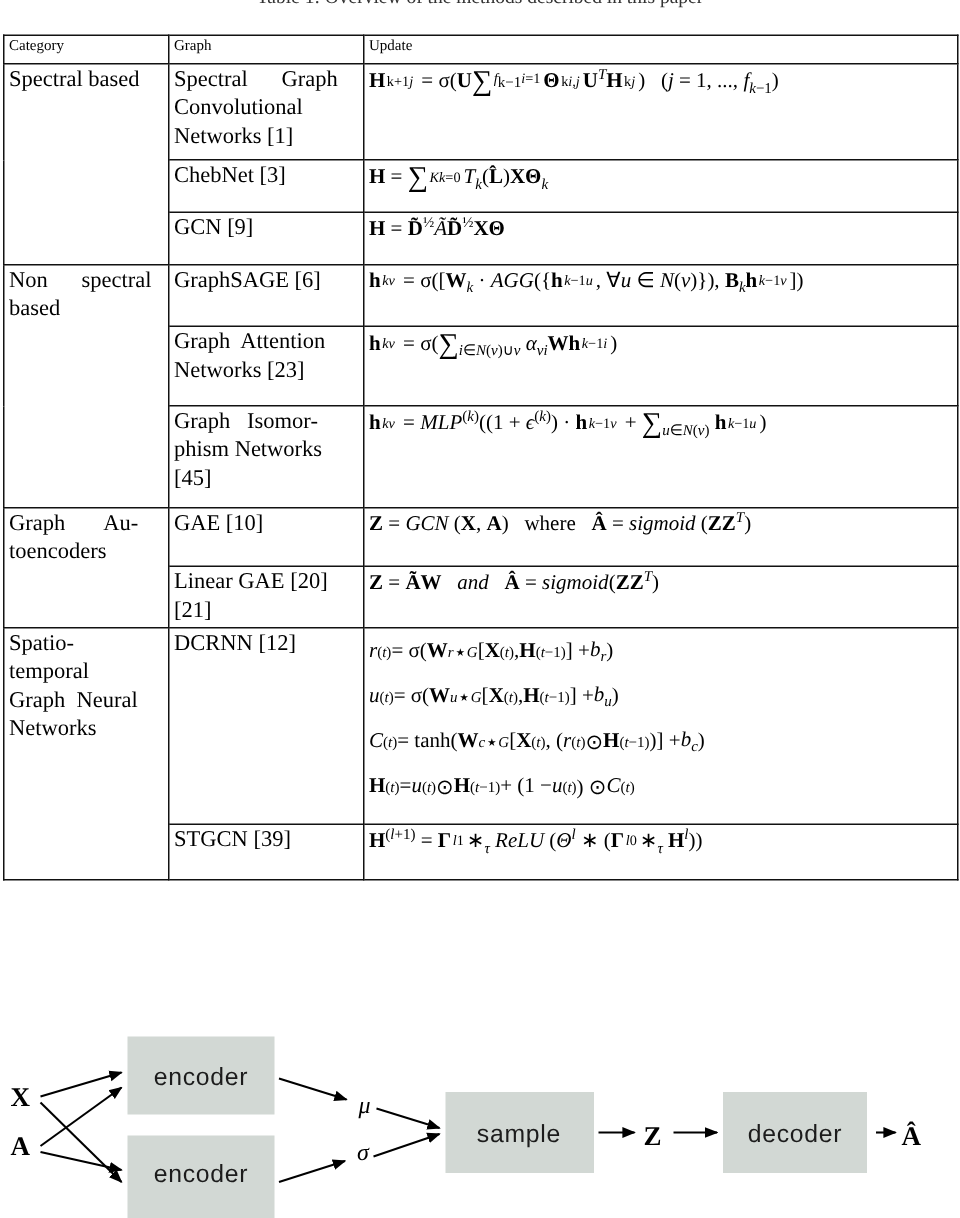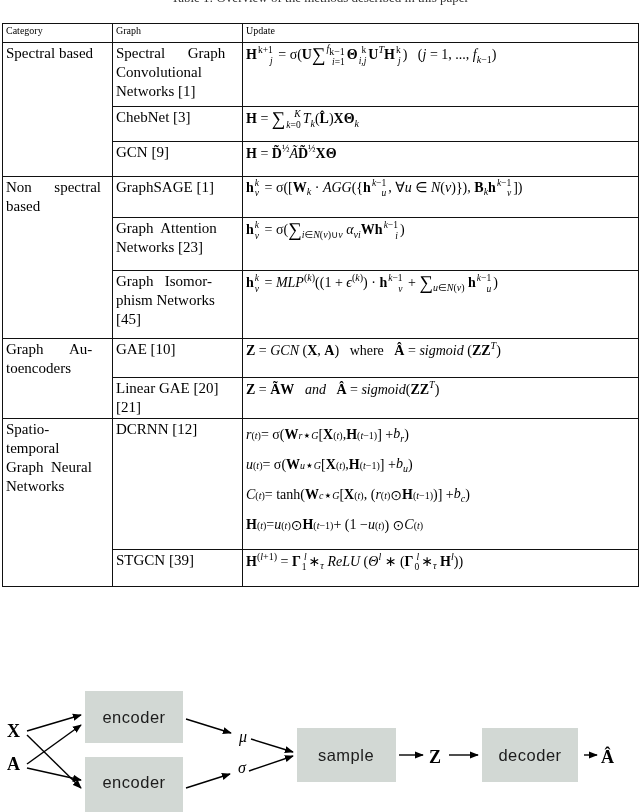--- a/index.html
+++ b/index.html
@@ -9,21 +9,21 @@
   .caption-clip{position:absolute;top:0;left:0;width:640px;height:7px;overflow:hidden;}
   .caption-clip span{display:block;margin-top:-10px;text-align:center;font-size:13px;color:#333;}
   
   table.gnn{position:absolute;left:2px;top:23px;width:636px;border-collapse:collapse;
             table-layout:fixed;font-size:15px;}
   table.gnn td{border:1px solid #111;vertical-align:top;padding:1px 3px;overflow:hidden;}
   td.h{font-size:10px;}
   td.cat,td.met{white-space:pre;line-height:19px;margin-left:24px;}
   td.upd{font-size:14px;padding-left:4px;}
   sup,sub{font-size:10px;}
-  .ss{display:inline-flex;flex-direction:column;justify-content:center;vertical-align:middle;
+  .ss{display:inline-flex;justify-content:center;vertical-align:middle;
       font-size:9.5px;line-height:1.1;text-align:right;margin:0 2px 0 1px;}
   .ss span{display:block;}
   .sum{font-size:19px;vertical-align:-2px;}
   .fl{height:30px;display:flex;align-items:center;}
   
   svg.diagram{position:absolute;left:0;top:655px;}
   .boxlabel{font-family:"Liberation Sans", sans-serif;font-size:16.5px;fill:#1c1c1c;letter-spacing:0.5px;}
   .mathbold{font-family:"Liberation Serif", serif;font-size:18px;font-weight:bold;fill:#000;}
   .mathit{font-family:"Liberation Serif", serif;font-size:16px;font-style:italic;fill:#000;}
   line.arrow{stroke:#000;stroke-width:1.4;}
@@ -73,21 +73,21 @@
             <span><i>k</i>=0</span>
           </span><i>T<sub>k</sub></i>(<b>L̂</b>)<b>XΘ</b><sub><i>k</i></sub></td>
   </tr>
   <tr style="height:35px">
     <td class="met">GCN [9]</td>
     <td class="upd"><b>H</b> = <b>D̃</b><sup>½</sup><i>Ã</i><b>D̃</b><sup>½</sup><b>XΘ</b></td>
   </tr>
   <tr style="height:41px">
     <td class="cat" rowspan="3">Non      spectral
 based</td>
-    <td class="met">GraphSAGE [1]</td>
+    <td class="met">GraphSAGE [6]</td>
     <td class="upd"><b>h</b><span class="ss">
             <span><i>k</i></span>
             <span><i>v</i></span>
           </span> = σ([<b>W</b><sub><i>k</i></sub> · <i>AGG</i>({<b>h</b><span class="ss">
             <span><i>k</i>−1</span>
             <span><i>u</i></span>
           </span>, ∀<i>u</i> ∈ <i>N</i>(<i>v</i>)}), <b>B</b><sub><i>k</i></sub><b>h</b><span class="ss">
             <span><i>k</i>−1</span>
             <span><i>v</i></span>
           </span>])</td>

